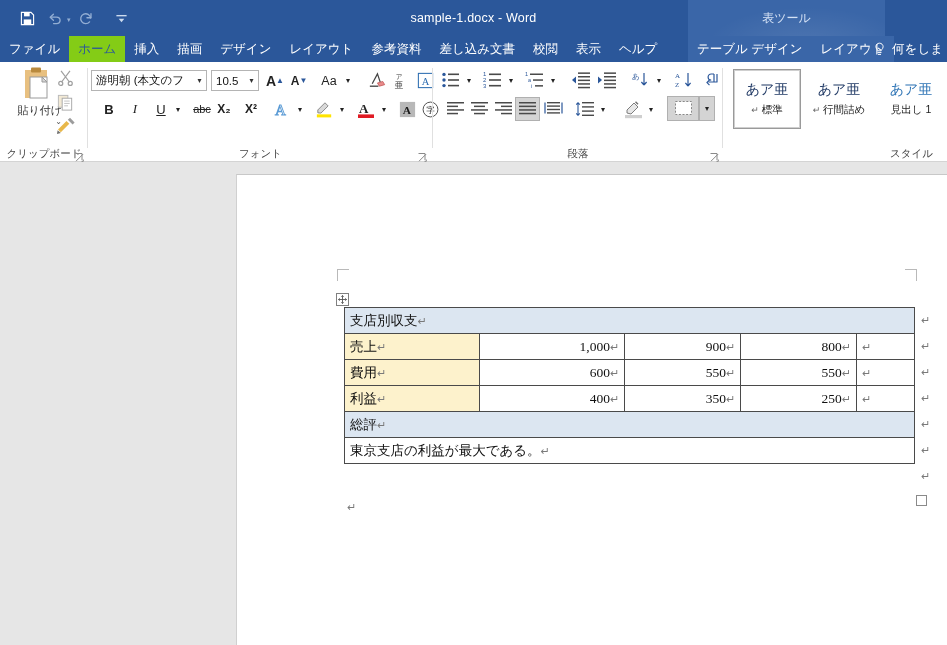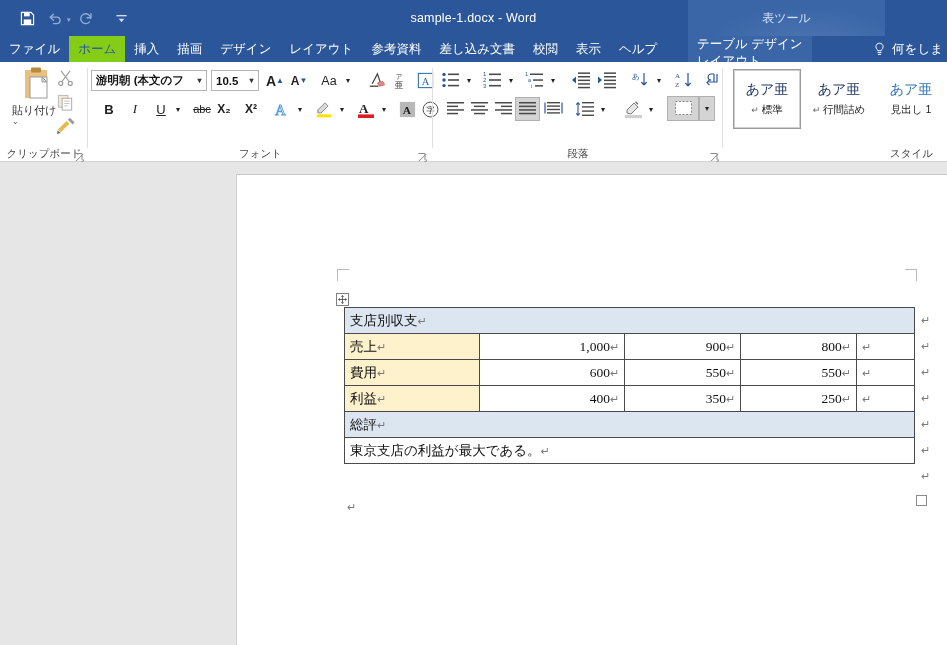--- a/index.html
+++ b/index.html
@@ -47,21 +47,21 @@
     display: flex; align-items: stretch;
     font-size: 12.5px;
   }
   .tab {
     display: flex; align-items: center; padding: 0 9px;
     color: #ffffff; white-space: nowrap; height: 26px;
   }
   .tab.active { background: #84cc16; color: #2b579a; }
   .ctx-tabs {
     position: absolute; left: 688px; top: 0; height: 26px;
-    background: #3a66a8; display: flex; align-items: stretch; flex-direction: column;
+    background: #3a66a8; display: flex; align-items: stretch;
   }
   .ctx-tabs .tab { color: #ffffff; }
   .tellme {
     position: absolute; right: 0; top: 0; height: 26px;
     display: flex; align-items: center; gap: 6px; padding-right: 4px; padding-left: 10px;
     color: #ffffff; font-size: 12.5px; white-space: nowrap;
   }
   .bulb { width: 13px; height: 15px; display:block; }
 
   
@@ -75,31 +75,31 @@
     font-size: 10.5px; color: #444444;
   }
   .grp-div {
     position: absolute; top: 6px; height: 80px; width: 1px; background: #e0e0e0;
   }
   .dlg {
     position: absolute; bottom: 2px; width: 11px; height: 11px;
   }
 
   
-  .paste-btn { position: absolute; left: 12px; top: 4px; width: 50px; text-align: left; }
+  .paste-btn { position: absolute; left: 12px; top: 4px; width: 50px; text-align: right; }
   .paste-label { font-size: 11px; color: #333; margin-top: 1px; }
   .mini-caret { font-size: 8px; color: #555; line-height: 7px; }
   .ico { display:block; }
 
   .rib-ico { position: absolute; }
 
   
   .combo {
     position: absolute; border: 1px solid #b4b4b4; background: #ffffff;
-    height: 21px; display: flex; align-items: center; font-size: 11.5px; color: #111; font-weight: bold;
+    height: 21px; display: flex; align-items: center; font-size: 11.5px; color: #111;
   }
   .combo .txt { padding-left: 4px; overflow: hidden; white-space: nowrap; }
   .combo .cbcaret {
     margin-left: auto; width: 13px; text-align: center; font-size: 8px; color: #333;
   }
   .rb { position: absolute; display: flex; align-items: center; justify-content: center;
         font-size: 12.5px; color: #222; }
   .rb.sel { background: #d4d4d4; border: 1px solid #b0b0b0; }
 
   

